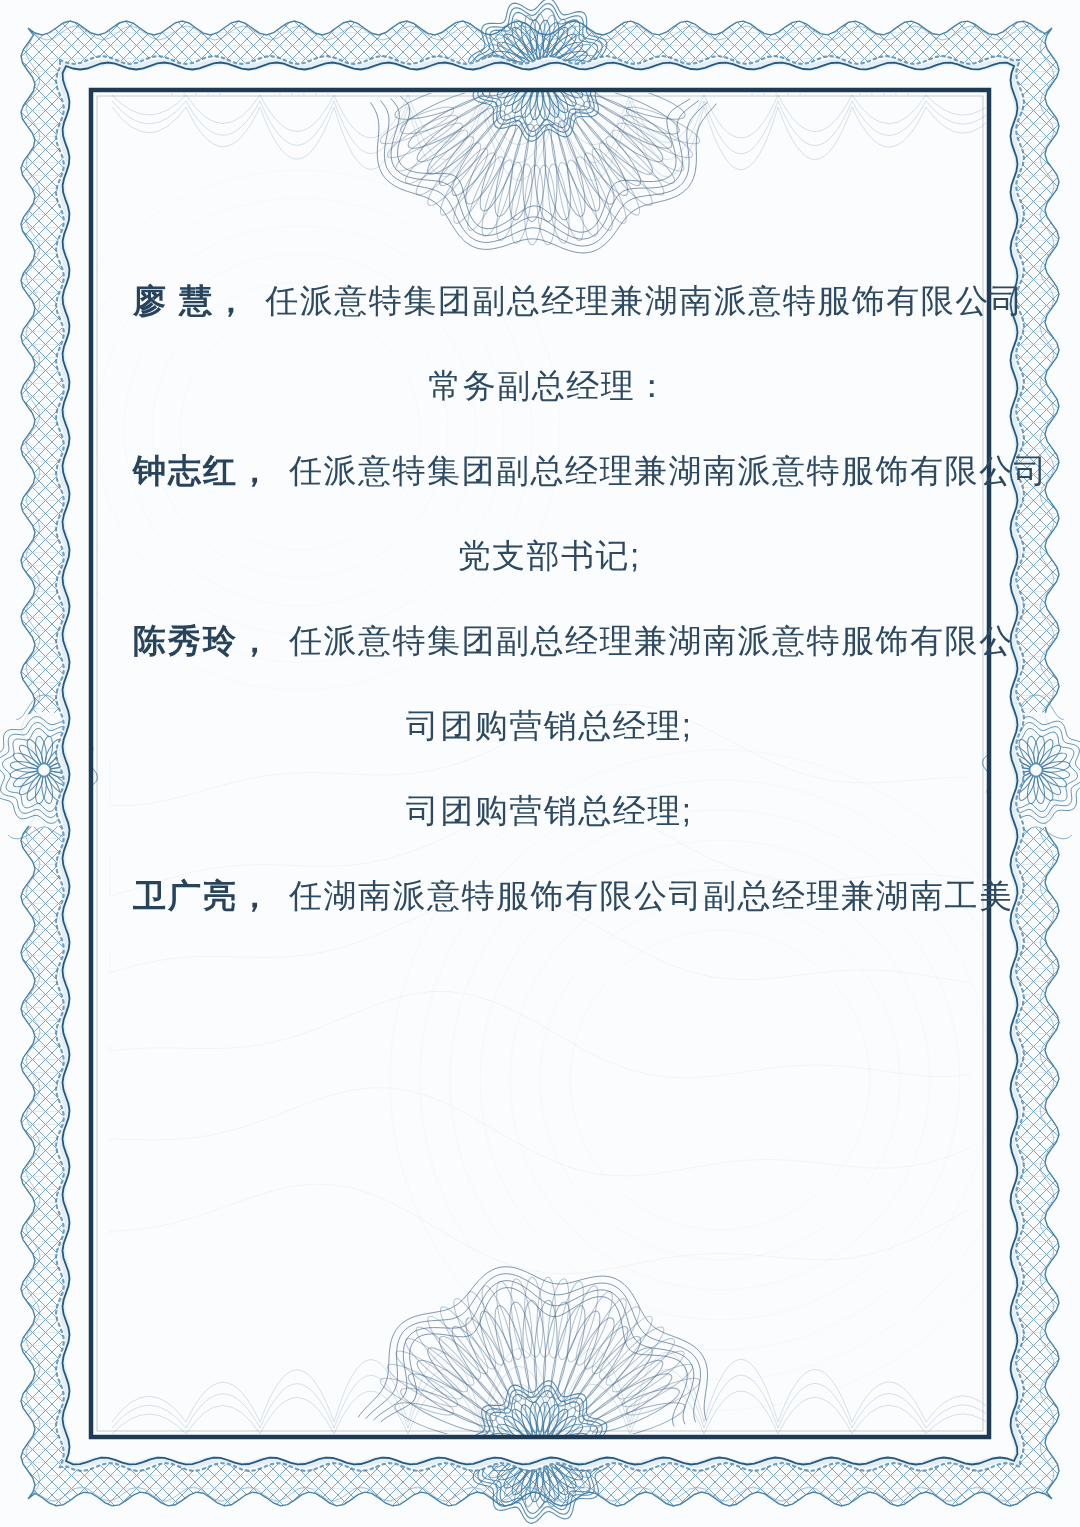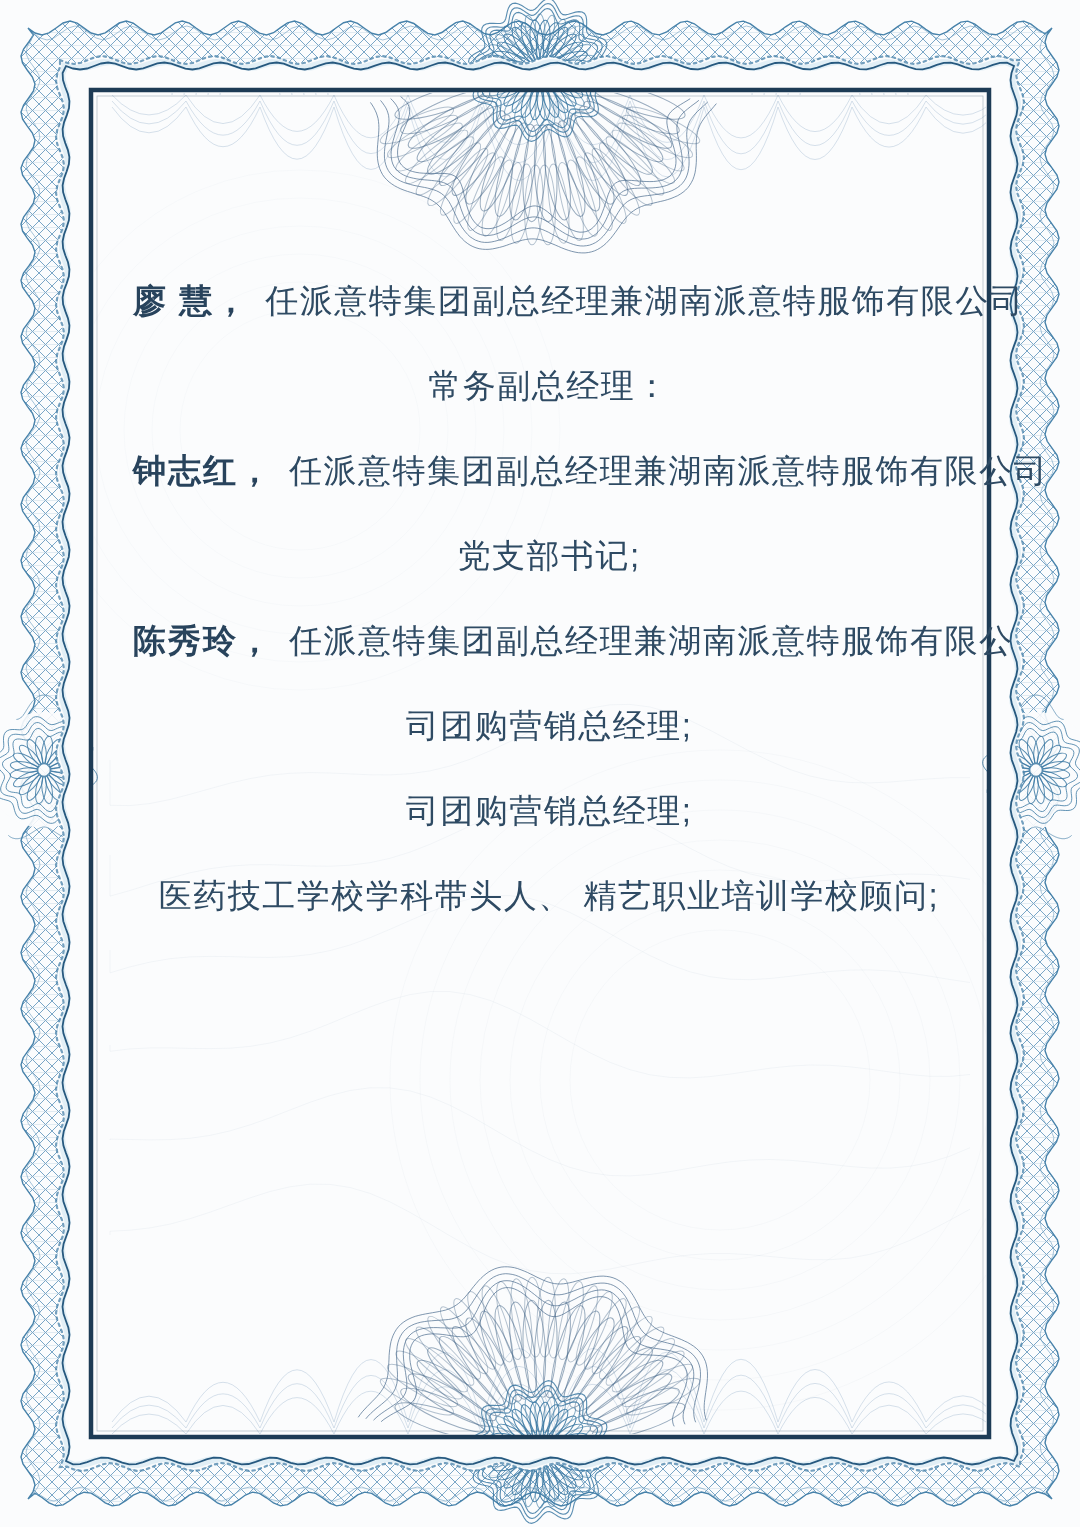--- a/index.html
+++ b/index.html
@@ -417,20 +417,22 @@
         <span class="pname"><span>陈秀玲</span><span>，</span></span><span>任派意特集团副总经理兼湖南派意特服饰有限公</span>
       </div>
       <div class="line">司团购营销总经理;</div>
     </div>
 
     <div class="entry">
       <div class="line">司团购营销总经理;</div>
     </div>
 
     <div class="entry">
-      <div class="line">医药技工学校学科带头人、 精艺职业培训学校顾问;</div>
+      <div class="line">
+        <span class="pname"><span>卫广亮</span><span>，</span></span><span>任湖南派意特服饰有限公司副总经理兼湖南工美</span>
+      </div>
     </div>
 
     <div class="entry">
     </div>
 
   </div>
 </div>
 
 </body></html>

